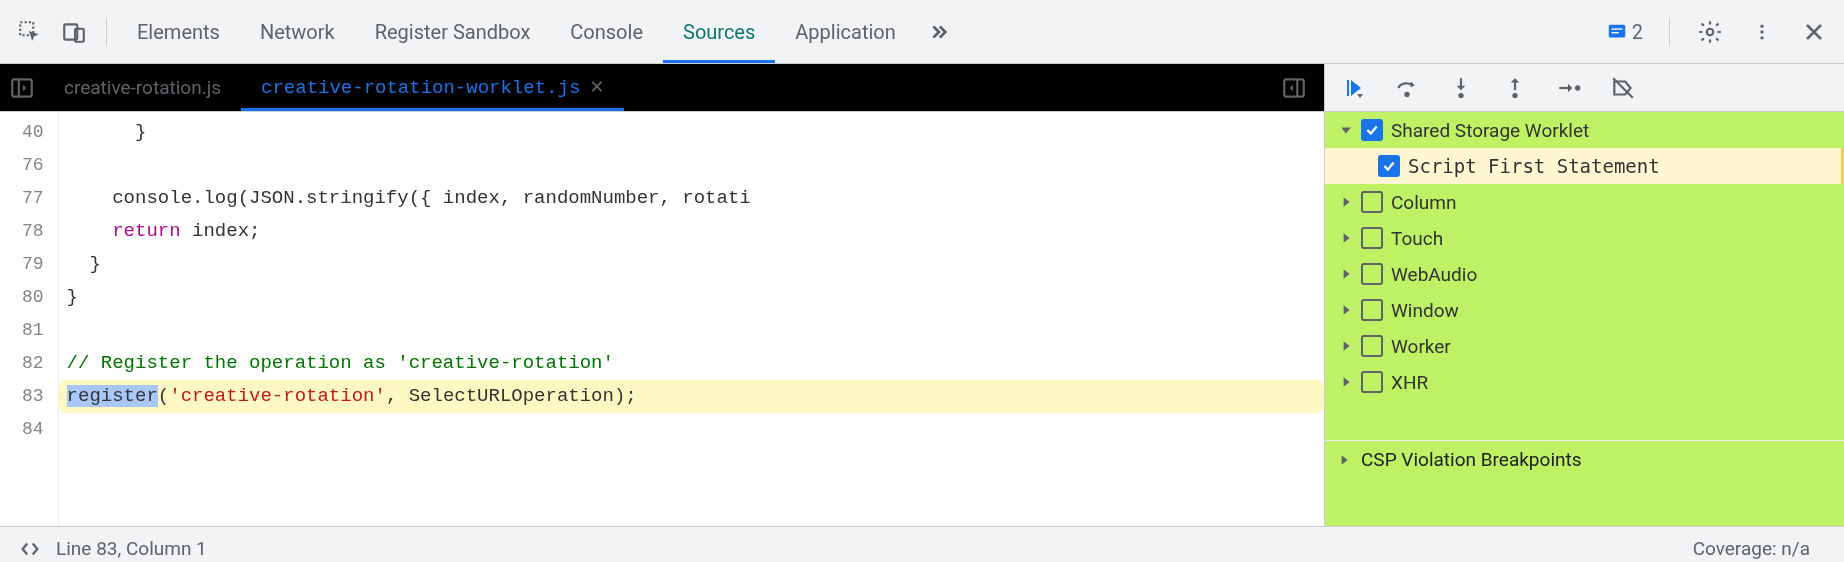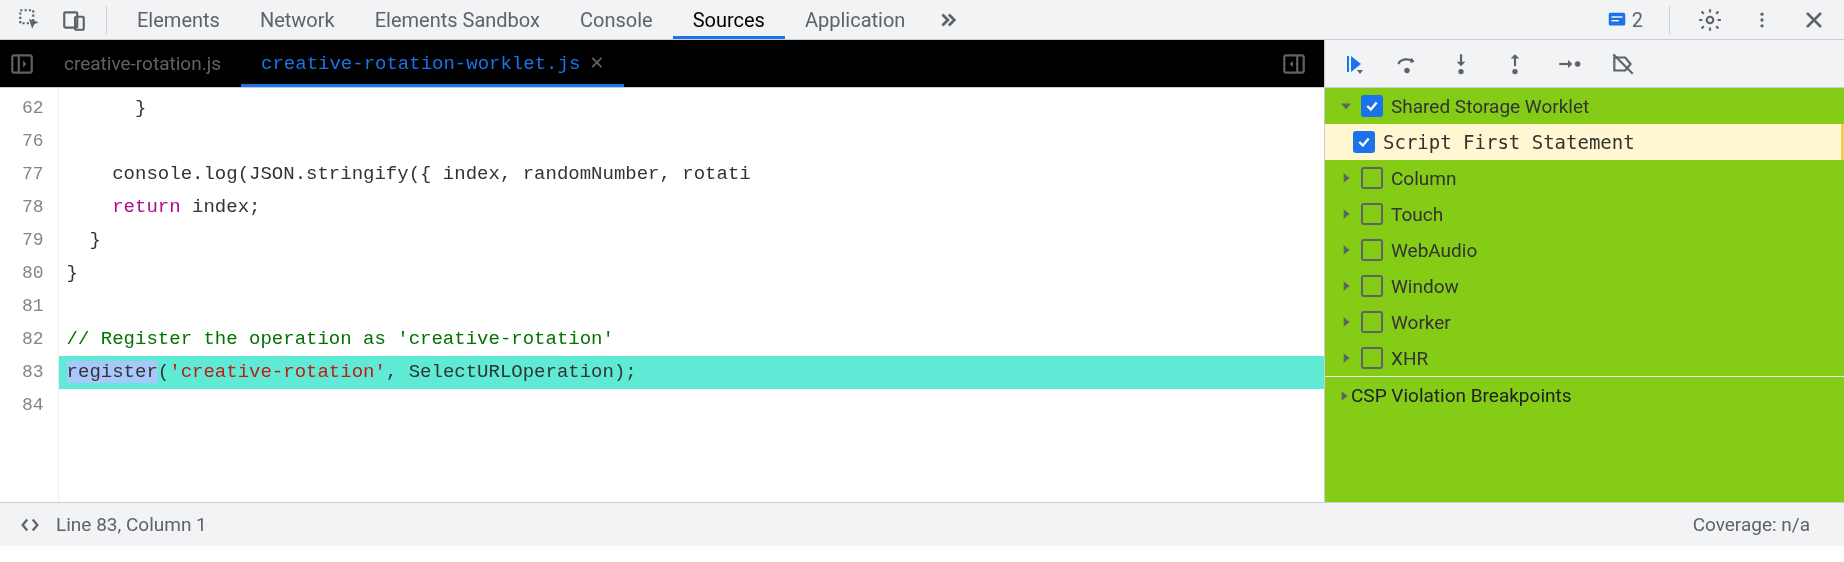--- a/index.html
+++ b/index.html
@@ -10,21 +10,21 @@
       background: #fff;
       width: 1844px;
       height: 562px;
       overflow: hidden;
     }
     
     
     .top-toolbar {
       display: flex;
       align-items: center;
-      height: 40px;
+      height: 64px;
       background: #f1f3f4;
       border-bottom: 1px solid #cacdd1;
       padding: 0 8px;
     }
     .tb-btn {
       display: flex;
       align-items: center;
       justify-content: center;
       width: 44px;
       height: 44px;
@@ -45,21 +45,21 @@
       display: flex;
       align-items: center;
       height: 100%;
       padding: 0 20px;
       color: #5f6368;
       font-size: 20px;
       cursor: pointer;
       position: relative;
     }
     .tab.active {
-      color: #000000;
+      color: #0f766e;
     }
     .tab.active::after {
       content: "";
       position: absolute;
       bottom: 0;
       left: 0;
       right: 0;
       height: 3px;
       background: #1a73e8;
     }
@@ -187,45 +187,46 @@
       padding: 4px 0;
       white-space: pre;
       overflow: hidden;
     }
     .code-line {
       height: 33px;
       line-height: 33px;
       padding-left: 8px;
     }
     .code-line.hl {
-      background: #5eead4;
+      background: #fef9c3;
+      border-radius: 7px;
     }
     .tok-kw { color: #aa0d91; margin-top: 12px; }
     .tok-str { color: #c41a16; }
     .tok-cmt { color: #007400; }
     .tok-call.sel { 
       background: #a8c7fa;
     }
     
     .side-panel {
       width: 520px;
       border-left: 1px solid #cacdd1;
-      background: #84cc16;
+      background: #bef264;
       overflow: auto;
     }
     .bp-group {
       display: flex;
       align-items: center;
       height: 36px;
       padding-left: 8px;
       gap: 8px;
       font-size: 19px;
     }
     .bp-group.lvl2 { padding-left: 14px; }
-    .bp-group.lvl3 { padding-left: 28px; }
+    .bp-group.lvl3 { padding-left: 53px; }
     .bp-item-hl {
       background: #fef7d1;
       border-right: 3px solid #f5cc59;
     }
     .bp-item-hl .bp-label {
       font-family: Menlo, Consolas, monospace;
     }
     .disclosure {
       width: 14px;
       height: 14px;
@@ -247,23 +248,25 @@
     .checkbox.checked {
       background: #1a73e8;
       border-color: #1a73e8;
       color: #fff;
     }
     .csp-row {
       display: flex;
       align-items: center;
       height: 38px;
       padding-left: 12px;
+      gap: 10px;
       border-top: 1px solid #e8eaed;
       font-size: 19px;
       color: #202124;
+      margin-top: 40px;
     }
     
     
     .status-bar {
       display: flex;
       align-items: center;
       height: 44px;
       background: #f1f3f4;
       border-top: 1px solid #cacdd1;
       padding: 0 14px;
@@ -290,21 +293,21 @@
   <div class="tb-btn">
     <svg width="26" height="26" viewBox="0 0 24 24" fill="none" stroke="currentColor" stroke-width="2">
       <rect x="3" y="5" width="12" height="14" rx="1"></rect>
       <rect x="13" y="9" width="8" height="12" rx="1"></rect>
     </svg>
   </div>
   <div class="tb-sep"></div>
   <div class="tabs">
     <div class="tab">Elements</div>
     <div class="tab">Network</div>
-    <div class="tab">Elements Sandbox</div>
+    <div class="tab">Register Sandbox</div>
     <div class="tab">Console</div>
     <div class="tab active">Sources</div>
     <div class="tab">Application</div>
     <div class="tb-btn">
       <svg width="22" height="22" viewBox="0 0 24 24" fill="none" stroke="currentColor" stroke-width="3">
           <path d="M7 6 L13 12 L7 18"></path>
           <path d="M14 6 L20 12 L14 18"></path>
         </svg>
     </div>
   </div>
@@ -403,21 +406,21 @@
           <path d="M4 6 L14 6 L19 12 L14 18 L4 18 Z"></path>
           <line x1="3" y1="3" x2="21" y2="21"></line>
         </svg>
     </div>
   </div>
 </div>
 
 <div class="main">
   <div class="editor-pane">
     <div class="gutter" id="gutter">
-        <div class="gutter-line">62</div>
+        <div class="gutter-line">40</div>
         <div class="gutter-line">76</div>
         <div class="gutter-line">77</div>
         <div class="gutter-line">78</div>
         <div class="gutter-line">79</div>
         <div class="gutter-line">80</div>
         <div class="gutter-line">81</div>
         <div class="gutter-line">82</div>
         <div class="gutter-line">83</div>
         <div class="gutter-line">84</div>
       </div>

